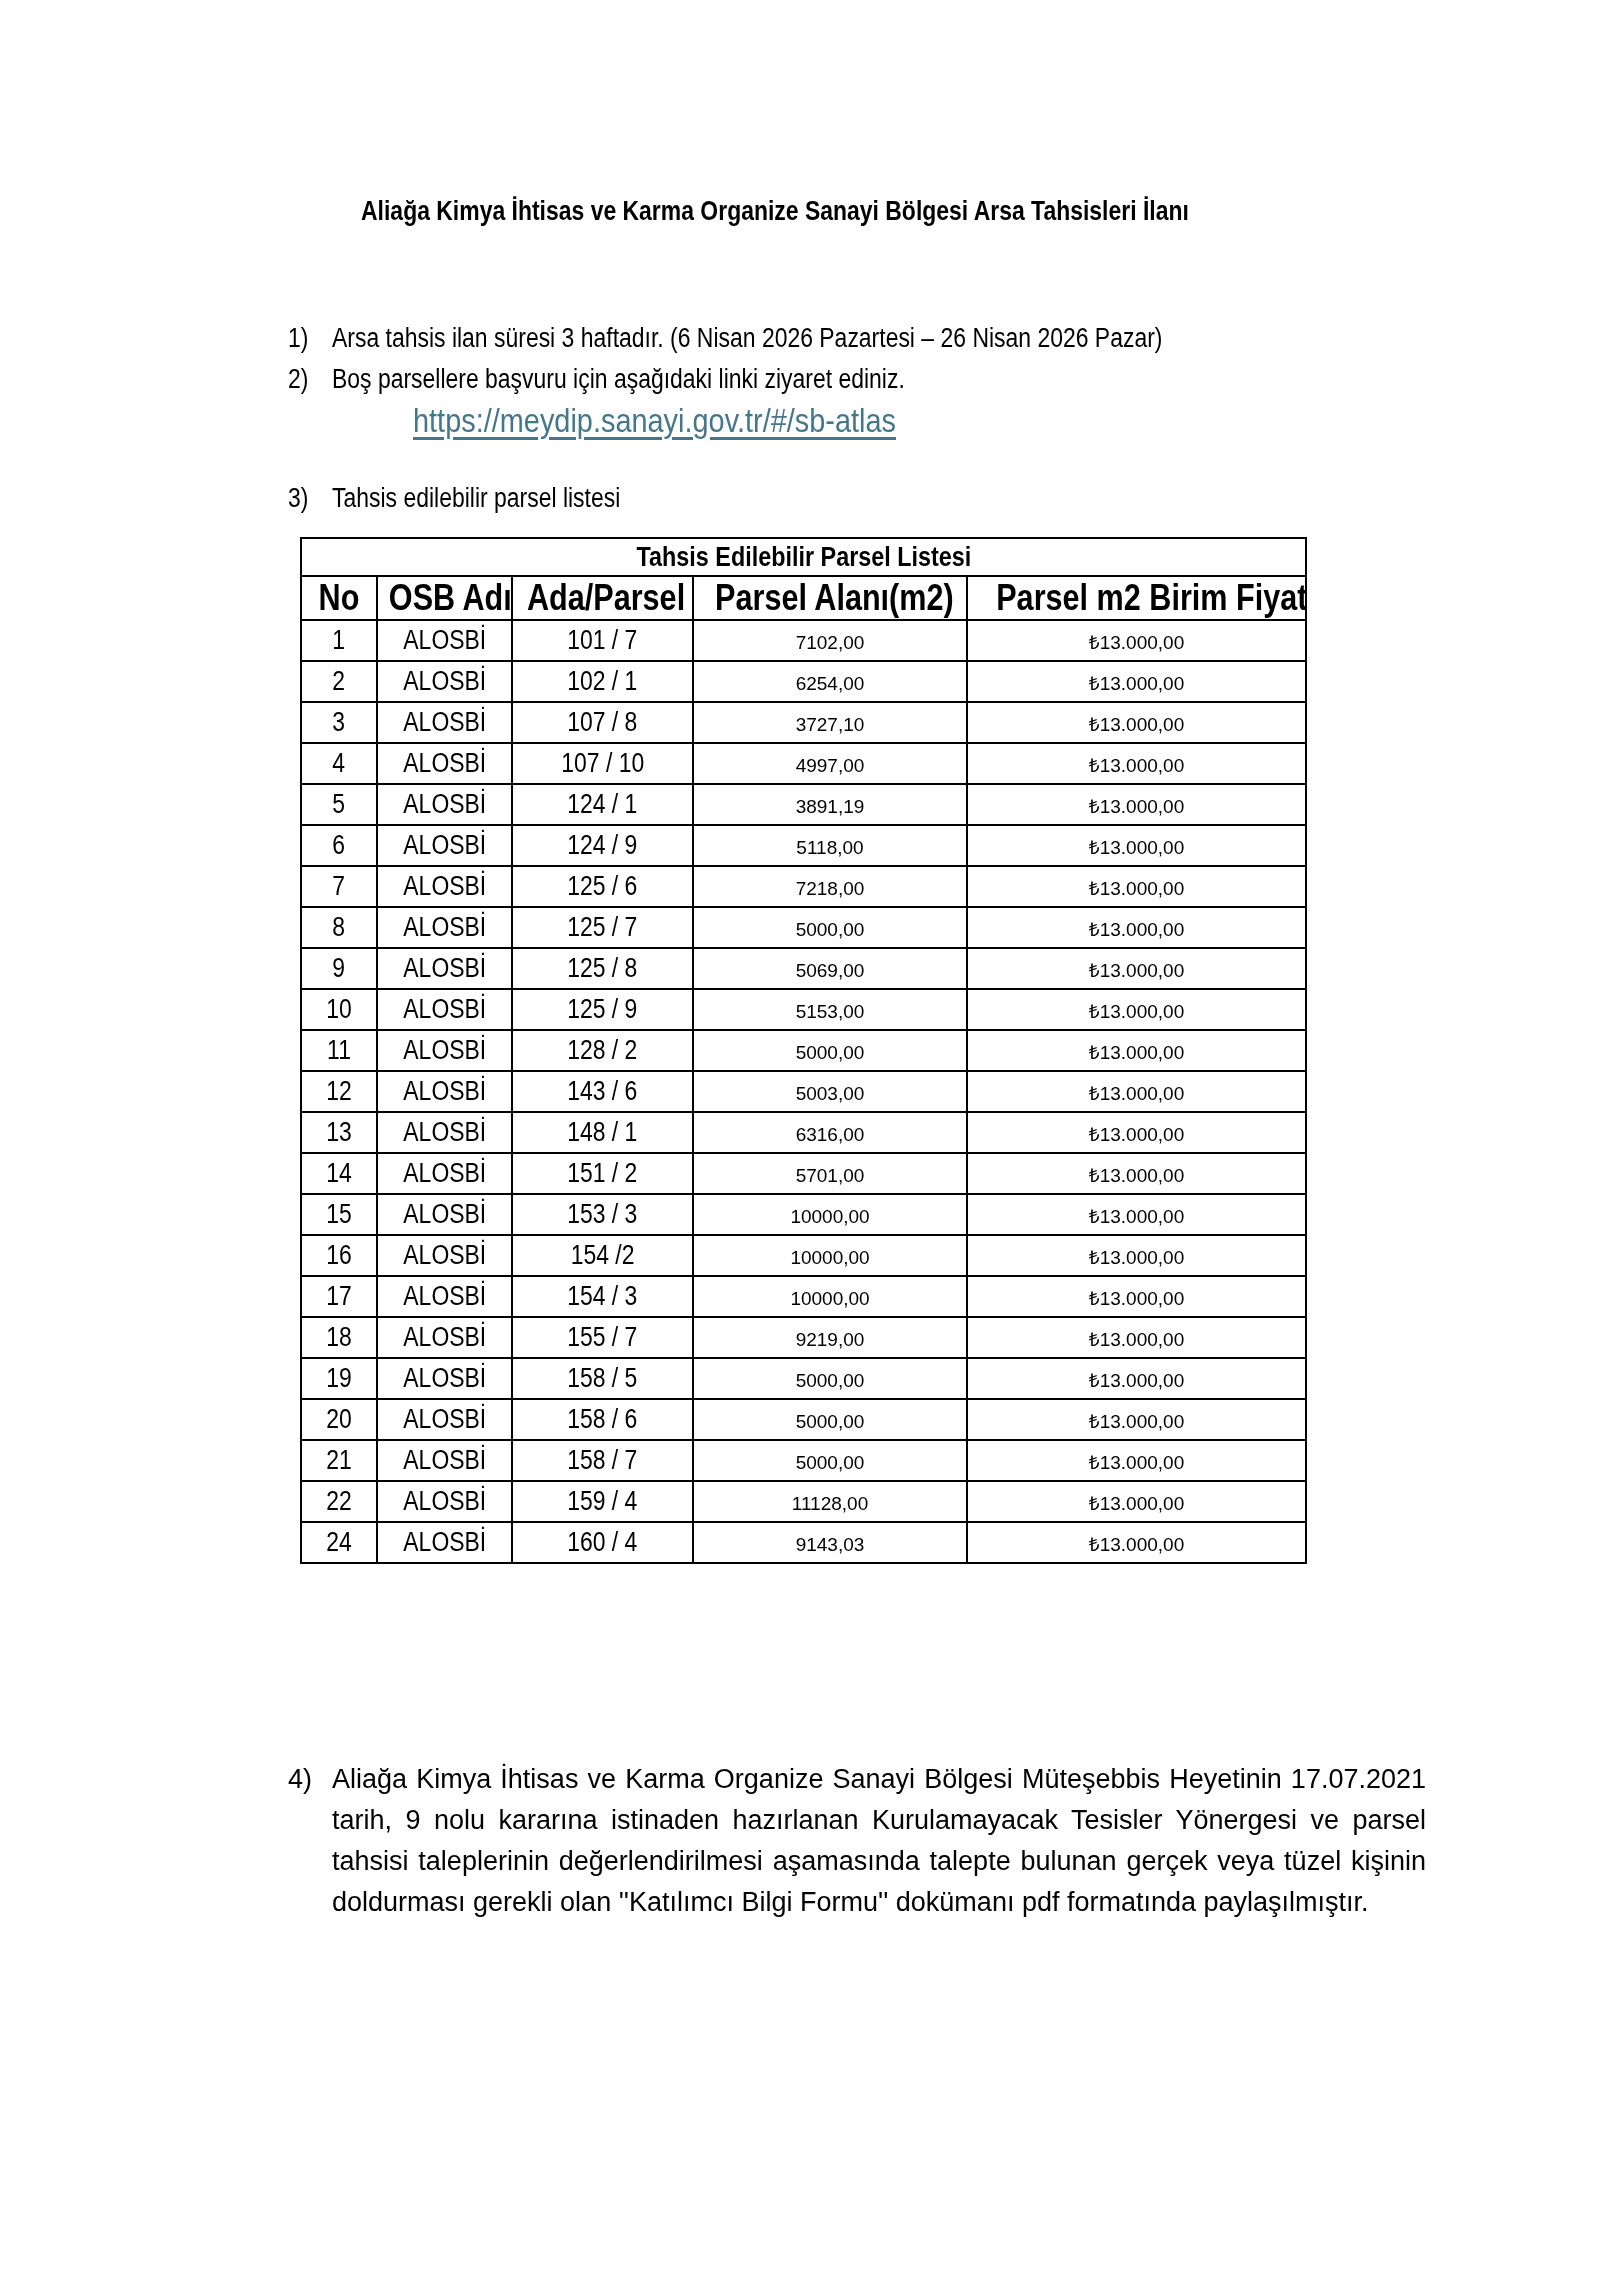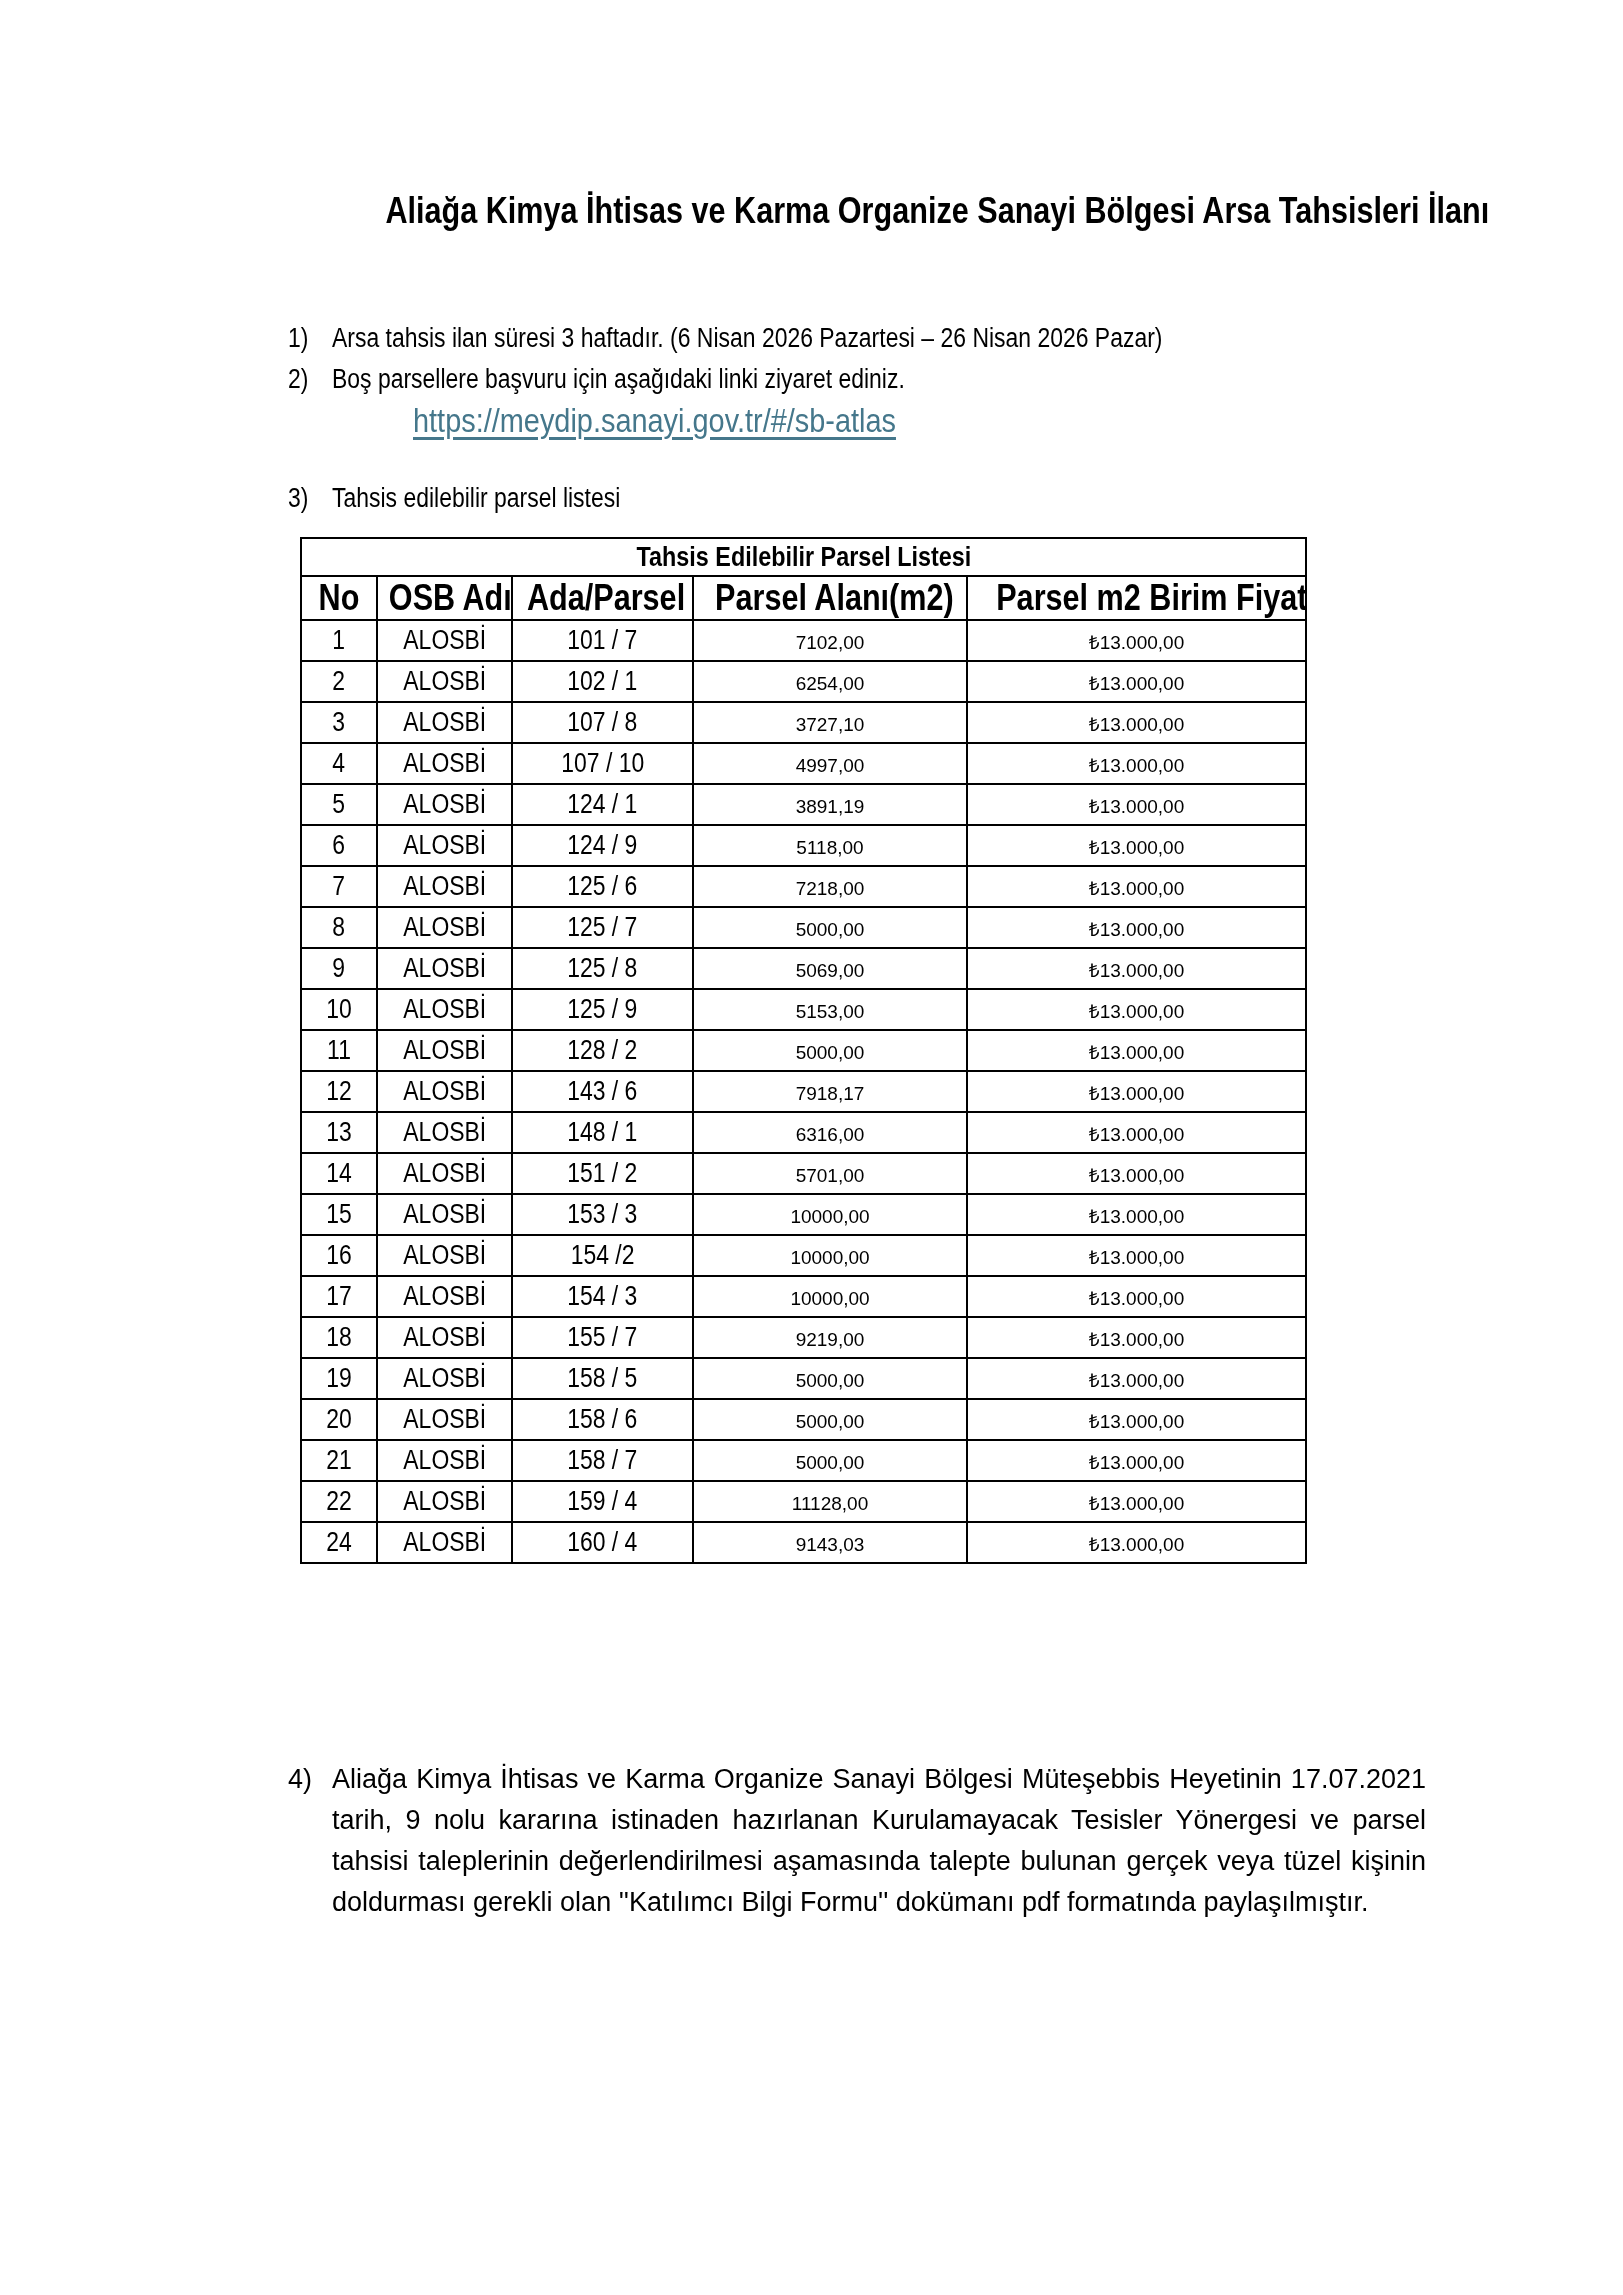--- a/index.html
+++ b/index.html
@@ -10,21 +10,21 @@
     font-family:"Liberation Sans", sans-serif;
     color:#000;
     overflow:hidden;
   }
   
   .cond{display:inline-block;transform:scaleX(0.85);transform-origin:0 50%;white-space:nowrap;}
   .cond-c{display:inline-block;transform:scaleX(0.85);transform-origin:50% 50%;white-space:nowrap;}
 
   .doc-title{
     position:absolute;left:288px;top:194px;width:1139px;
-    text-align:right;font-weight:bold;font-size:36px;line-height:34px;
+    text-align:left;font-weight:bold;font-size:27px;line-height:34px;
   }
   .list-item{
     position:absolute;left:288px;width:1139px;
     font-size:27px;line-height:33px;white-space:nowrap;
   }
   .list-item .num{position:absolute;left:0;top:0;}
   .list-item .txt{position:absolute;left:44px;top:0;}
   .item-1{top:322px;}
   .item-2{top:363px;}
   .item-3{top:482px;}
@@ -177,21 +177,21 @@
           <td><span class="cond-c">11</span></td>
           <td><span class="cond-c">ALOSBİ</span></td>
           <td><span class="cond-c">128 / 2</span></td>
           <td><span class="plain">5000,00</span></td>
           <td><span class="plain">₺13.000,00</span></td>
         </tr>
         <tr>
           <td><span class="cond-c">12</span></td>
           <td><span class="cond-c">ALOSBİ</span></td>
           <td><span class="cond-c">143 / 6</span></td>
-          <td><span class="plain">7918,17</span></td>
+          <td><span class="plain">5003,00</span></td>
           <td><span class="plain">₺13.000,00</span></td>
         </tr>
         <tr>
           <td><span class="cond-c">13</span></td>
           <td><span class="cond-c">ALOSBİ</span></td>
           <td><span class="cond-c">148 / 1</span></td>
           <td><span class="plain">6316,00</span></td>
           <td><span class="plain">₺13.000,00</span></td>
         </tr>
         <tr>

